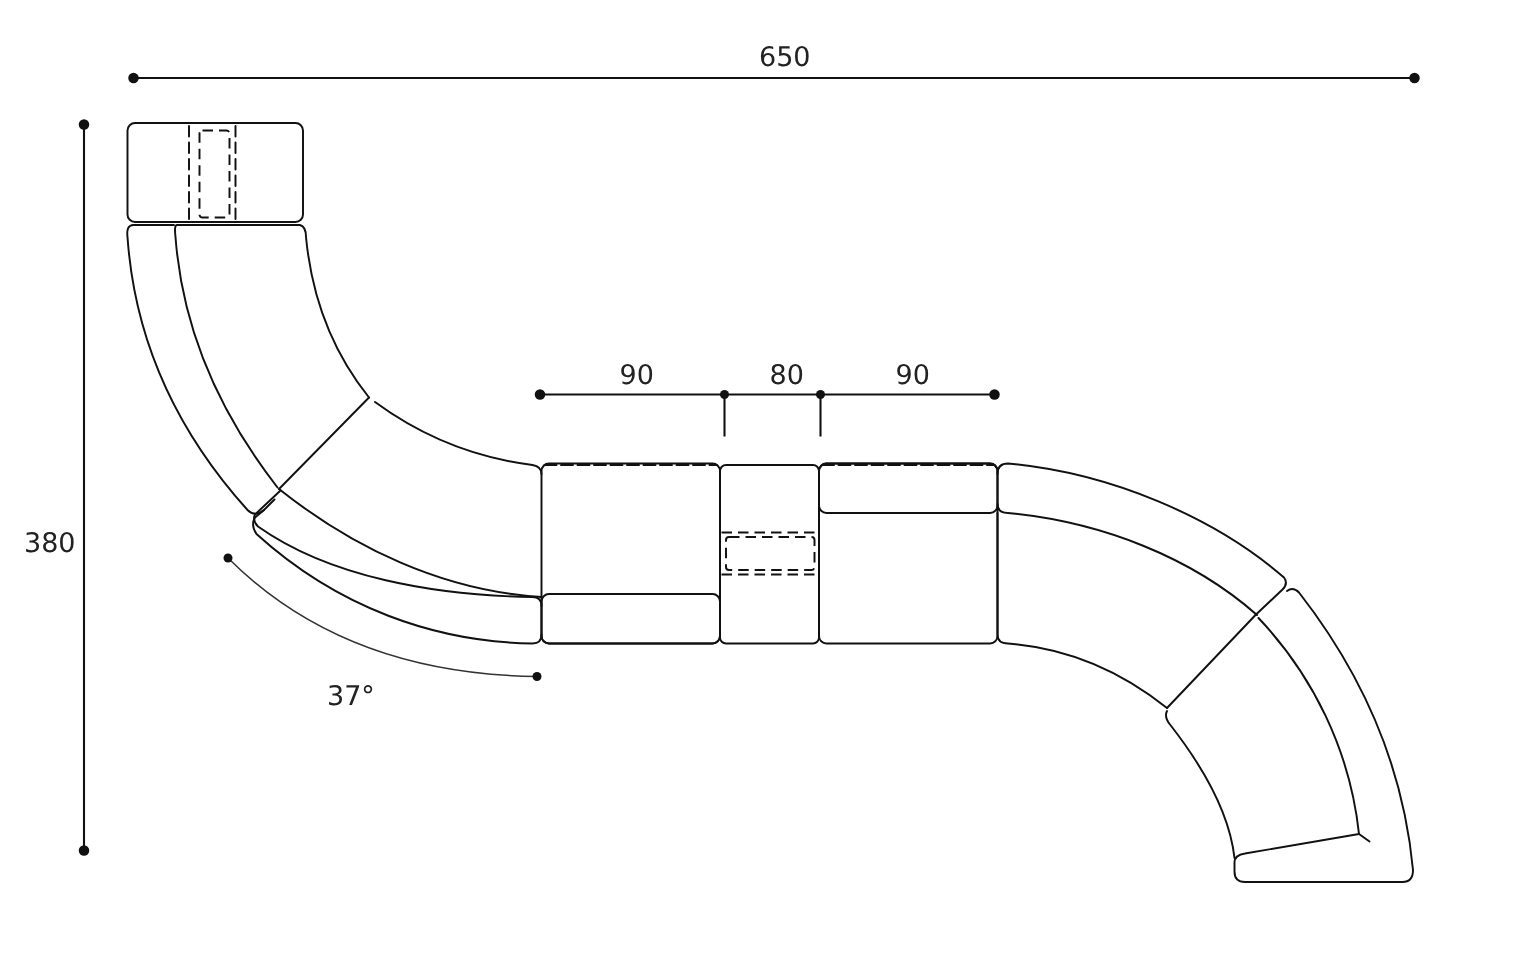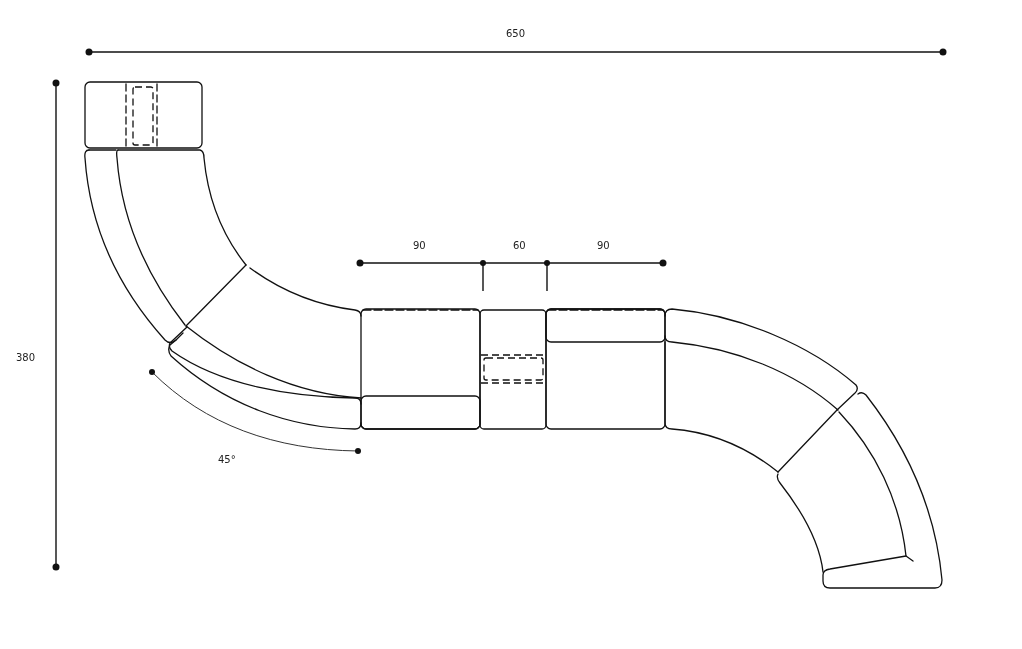--- a/index.html
+++ b/index.html
@@ -1,18 +1,18 @@
 <!DOCTYPE html>
 <html><head>
   <meta charset="utf-8">
   <style>
     html, body { margin: 0; padding: 0; background: #ffffff; }
     body { width: 1022px; height: 649px; position: relative; overflow: hidden; font-family: "DejaVu Sans", sans-serif; }
     svg { position: absolute; left: 0; top: 0; }
-    .lbl { position: absolute; font-size: 10px; color: #222; font-family: "DejaVu Sans", sans-serif; }
+    .lbl { position: absolute; font-size: 18px; color: #222; font-family: "DejaVu Sans", sans-serif; }
     .s { fill: none; stroke: #111; stroke-width: 1.3; stroke-linejoin: round; stroke-linecap: round; }
     .d { fill: none; stroke: #111; stroke-width: 1.3; stroke-dasharray: 7 4; }
     .dim { fill: none; stroke: #111; stroke-width: 1.4; }
     .thin { fill: none; stroke: #333; stroke-width: 1; }
     .dot { fill: #111; }
   </style>
 </head>
 <body>
 
 <svg width="1022" height="649" viewBox="0 0 1022 649">
@@ -96,15 +96,15 @@
   <g>
     <path class="s" d="M858,394 Q862,391 866,395 C905,445 935,505 942,580 Q942,588 935,588 L830,588 Q823,588 823,581 L823,575 Q823,570 830,569 L906,556"></path>
     <path class="s" d="M839,412 C875,450 900,500 906,556 L913,561"></path>
     <path class="s" d="M778,474 Q776,478 780,483 C805,515 820,545 823,572"></path>
   </g>
 </svg>
 
 <div class="lbl" style="left:506px; top:28px;">650</div>
 <div class="lbl" style="left:16px; top:335px;margin-top:17px;">380</div>
 <div class="lbl" style="left:413px; top:240px;">90</div>
-<div class="lbl" style="left:513px; top:240px;">60</div>
+<div class="lbl" style="left:513px; top:240px;">80</div>
 <div class="lbl" style="left:597px; top:240px;">90</div>
-<div class="lbl" style="left:218px; top:454px;">45°</div>
+<div class="lbl" style="left:218px; top:454px;">37°</div>
 
 </body></html>

